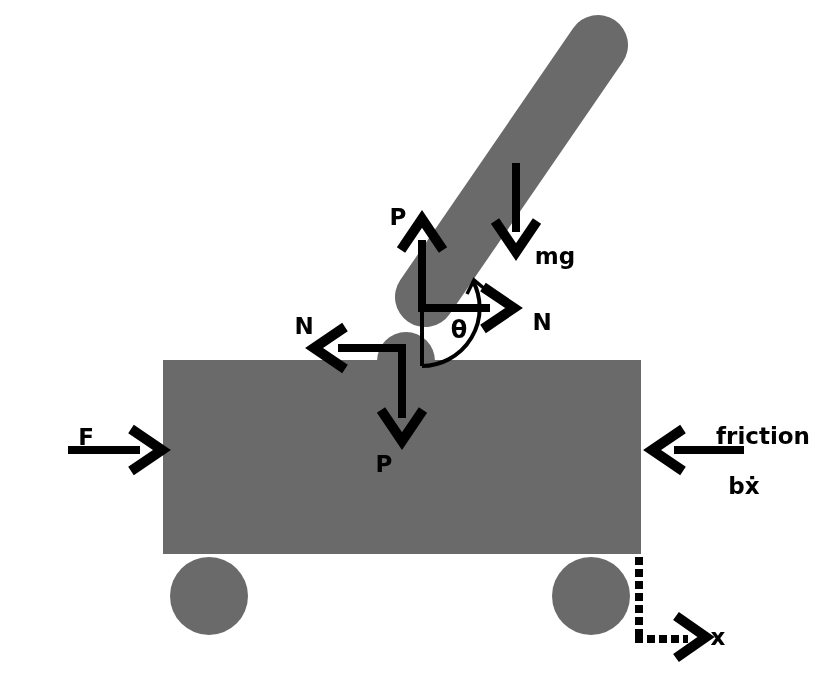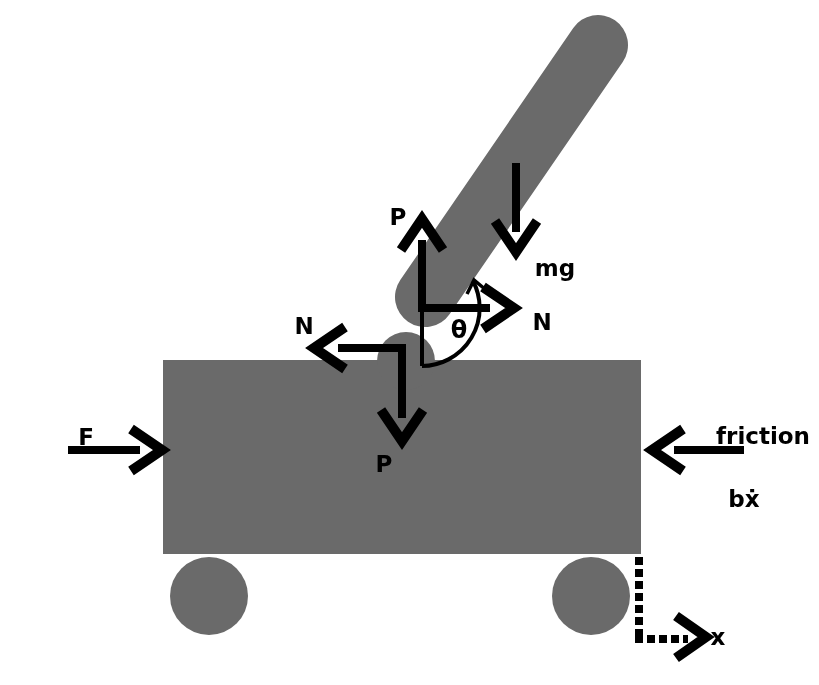--- a/index.html
+++ b/index.html
@@ -85,30 +85,30 @@
 
     <g>
       <line x1="639" y1="557" x2="639" y2="643" class="ink-stroke dash"></line>
       <line x1="635" y1="639" x2="688" y2="639" class="ink-stroke dash"></line>
       <path d="M676,616 L706,637 L676,658" class="ink-stroke head"></path>
     </g>
   </svg>
 
   <div class="lbl" style="left:398px;top:217px">P</div>
 
-  <div class="lbl" style="left:555px;top:268px">mg</div>
+  <div class="lbl" style="left:555px;top:256px">mg</div>
 
   <div class="lbl" style="left:542px;top:322px">N</div>
 
   <div class="lbl theta" style="left:459px;top:330px">θ</div>
 
   <div class="lbl" style="left:304px;top:326px">N</div>
 
   <div class="lbl" style="left:384px;top:464px">P</div>
 
   <div class="lbl" style="left:86px;top:437px">F</div>
 
   <div class="lbl" style="left:763px;top:436px">friction</div>
 
-  <div class="lbl" style="left:744px;top:499px">bẋ</div>
+  <div class="lbl" style="left:744px;top:486px">bẋ</div>
 
   <div class="lbl" style="left:718px;top:637px">x</div>
 </div>
 
 </body></html>

